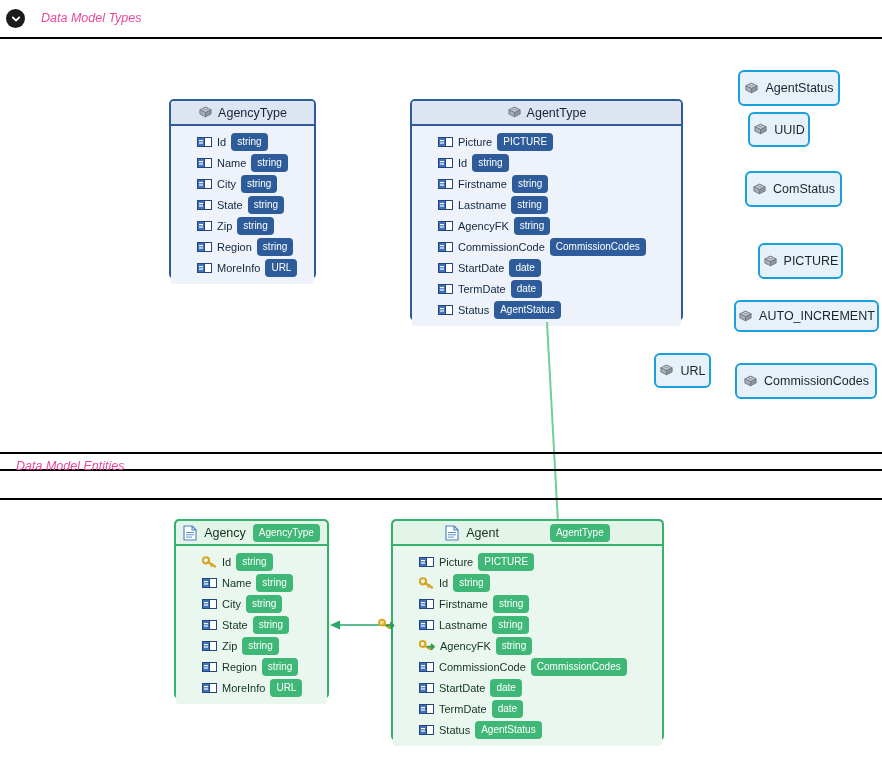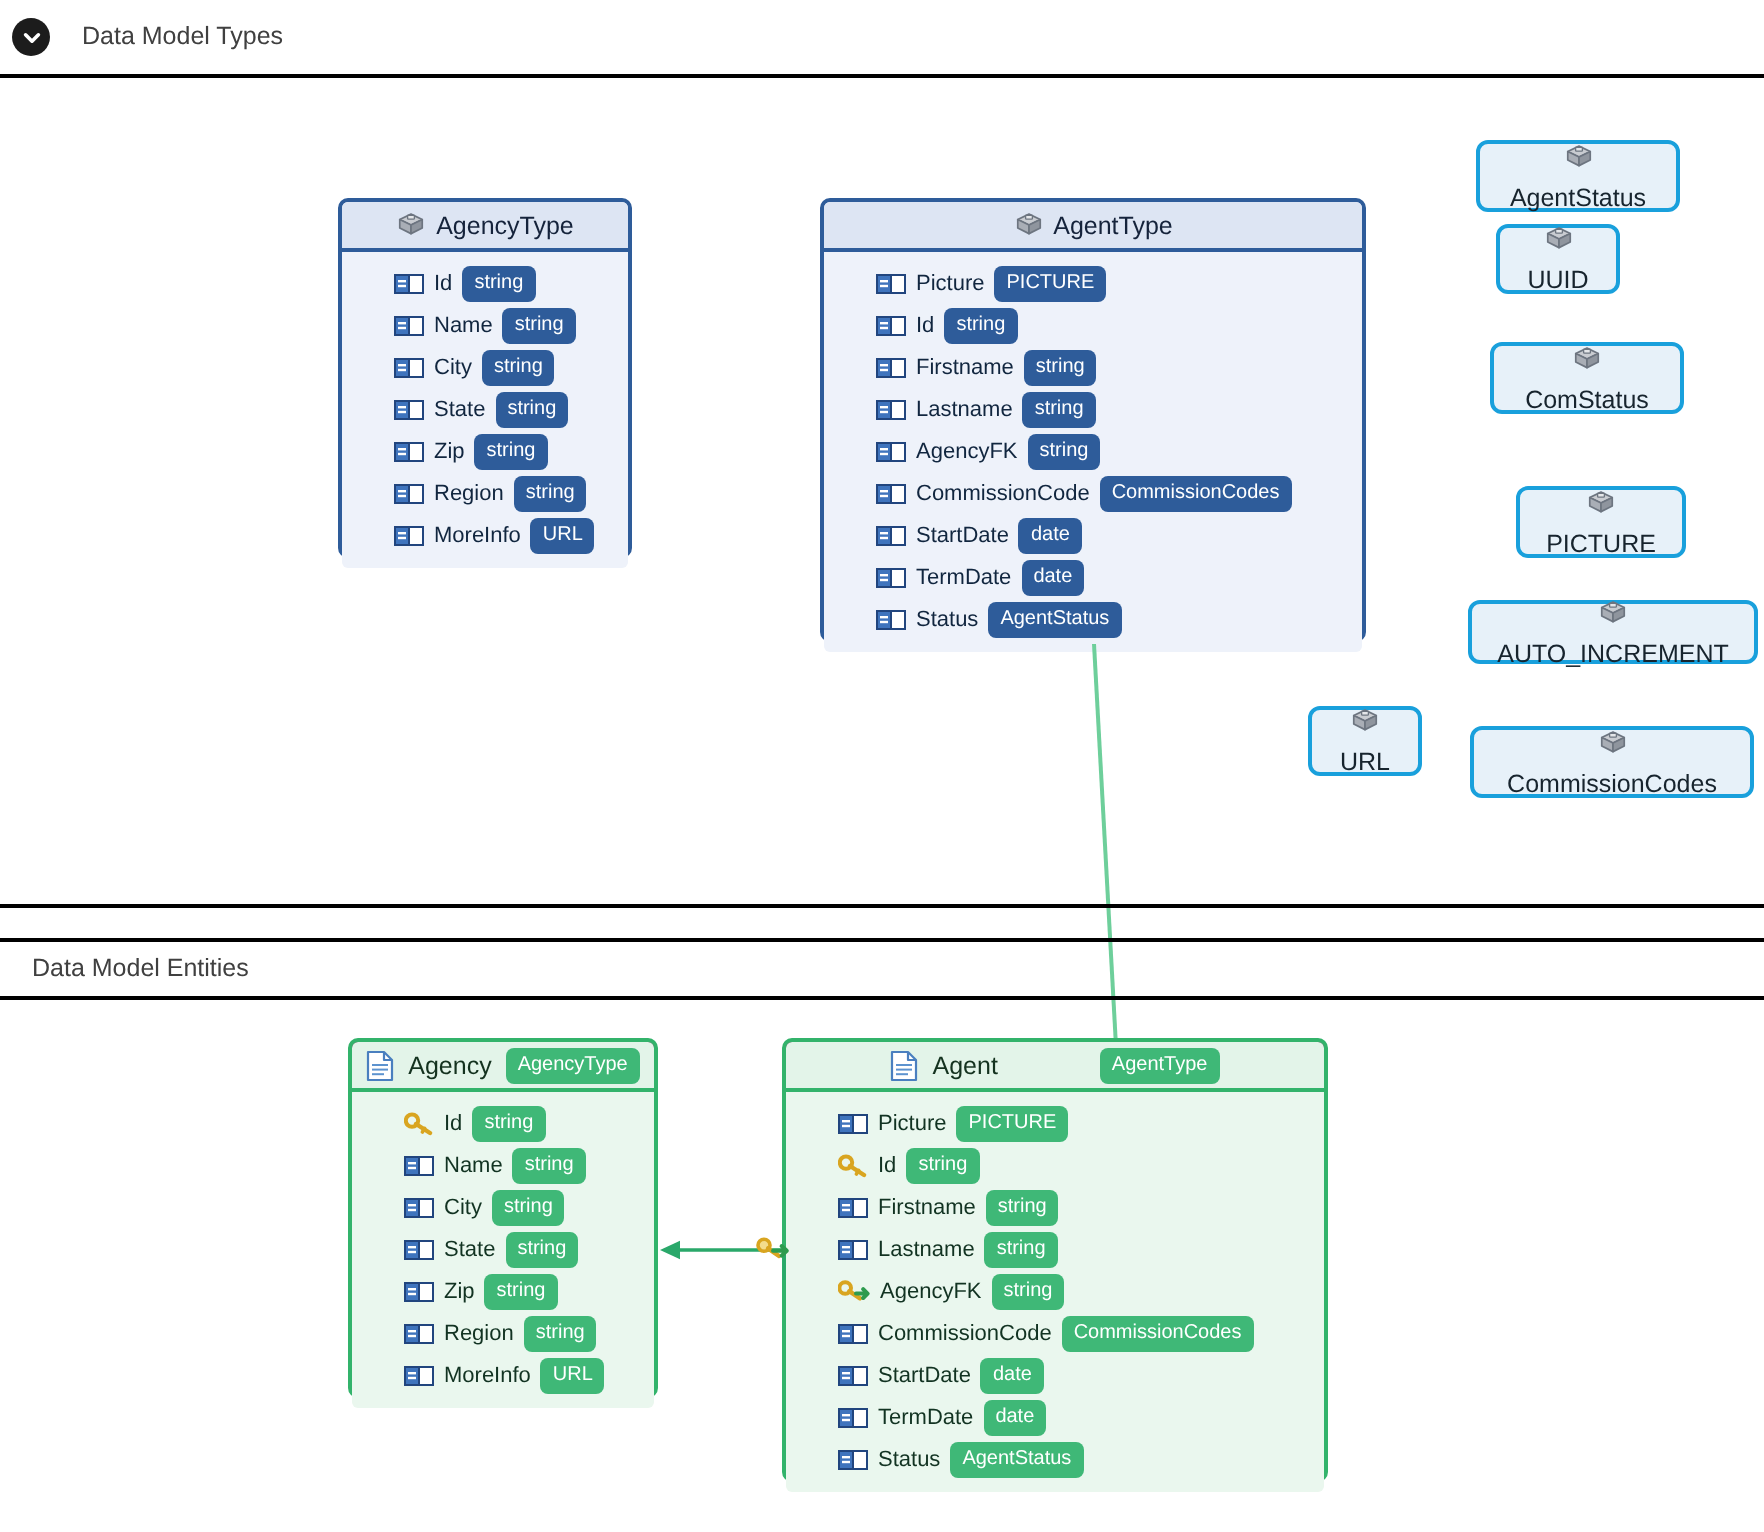--- a/index.html
+++ b/index.html
@@ -6,30 +6,30 @@
   body{
     width:882px;height:766px;position:relative;overflow:hidden;
     font-family:"Liberation Sans","DejaVu Sans",sans-serif;
     font-size:12.5px;color:#1a1a1a;
   }
   .canvas{position:absolute;inset:0;}
 
   
   .section-hdr{position:absolute;left:0;width:882px;box-sizing:border-box;}
   .section-hdr .rule{position:absolute;left:0;width:882px;height:2px;background:#000;}
-  .sec-title{position:absolute;font-size:12.5px;color:#404040;white-space:nowrap;}
+  .sec-title{position:absolute;font-size:12.5px;color:#ec4899;white-space:nowrap;font-style:italic;}
 
   .collapse-icon{
     position:absolute;width:19px;height:19px;border-radius:50%;
     background:#1c1c1c;display:flex;align-items:center;justify-content:center;
   }
   .collapse-icon svg{display:block;}
 
   
-  .node{position:absolute;box-sizing:border-box;border-radius:5px;flex-direction:column;}
+  .node{position:absolute;box-sizing:border-box;border-radius:5px;}
 
   
   .type-node{
     border:2px solid #2e5c9a;background:#eef2fa;
     box-shadow:0 0 0 0 transparent;
   }
   .type-node > .node-hdr{
     box-sizing:border-box;height:25px;background:#dde5f3;
     border-bottom:2px solid #2e5c9a;border-radius:3px 3px 0 0;
     display:flex;align-items:center;justify-content:center;gap:5px;
@@ -399,21 +399,21 @@
 
   <svg class="conn" style="left:0;top:0;width:882px;height:766px;">
     <line x1="547" y1="322" x2="558" y2="523" stroke="#6ecf9b" stroke-width="2"></line>
   </svg>
 
   <div class="section-hdr" style="top:0;">
     <div class="rule" style="top:452px;"></div>
     <div class="rule" style="top:469px;"></div>
     <div class="rule" style="top:498px;"></div>
   </div>
-  <div class="sec-title" style="left:16px;top:477px;">Data Model Entities</div>
+  <div class="sec-title" style="left:16px;top:459px;">Data Model Entities</div>
 
   <div class="node ent-node" style="left:174px;top:519px;width:155px;height:180px;">
     <div class="node-hdr">
       <span class="ico">
         <svg width="14" height="16" viewBox="0 0 14 16">
           <path d="M1 1 H9 L13 5 V15 H1 Z" fill="#ffffff" stroke="#4a7fbf" stroke-width="1.1" stroke-linejoin="round"></path>
           <path d="M9 1 V5 H13" fill="none" stroke="#4a7fbf" stroke-width="1.1" stroke-linejoin="round"></path>
           <rect x="3" y="7" width="8" height="1" fill="#5d93cf"></rect>
             <rect x="3" y="9.3" width="8" height="1" fill="#5d93cf"></rect>
             <rect x="3" y="11.6" width="6" height="1" fill="#5d93cf"></rect>

